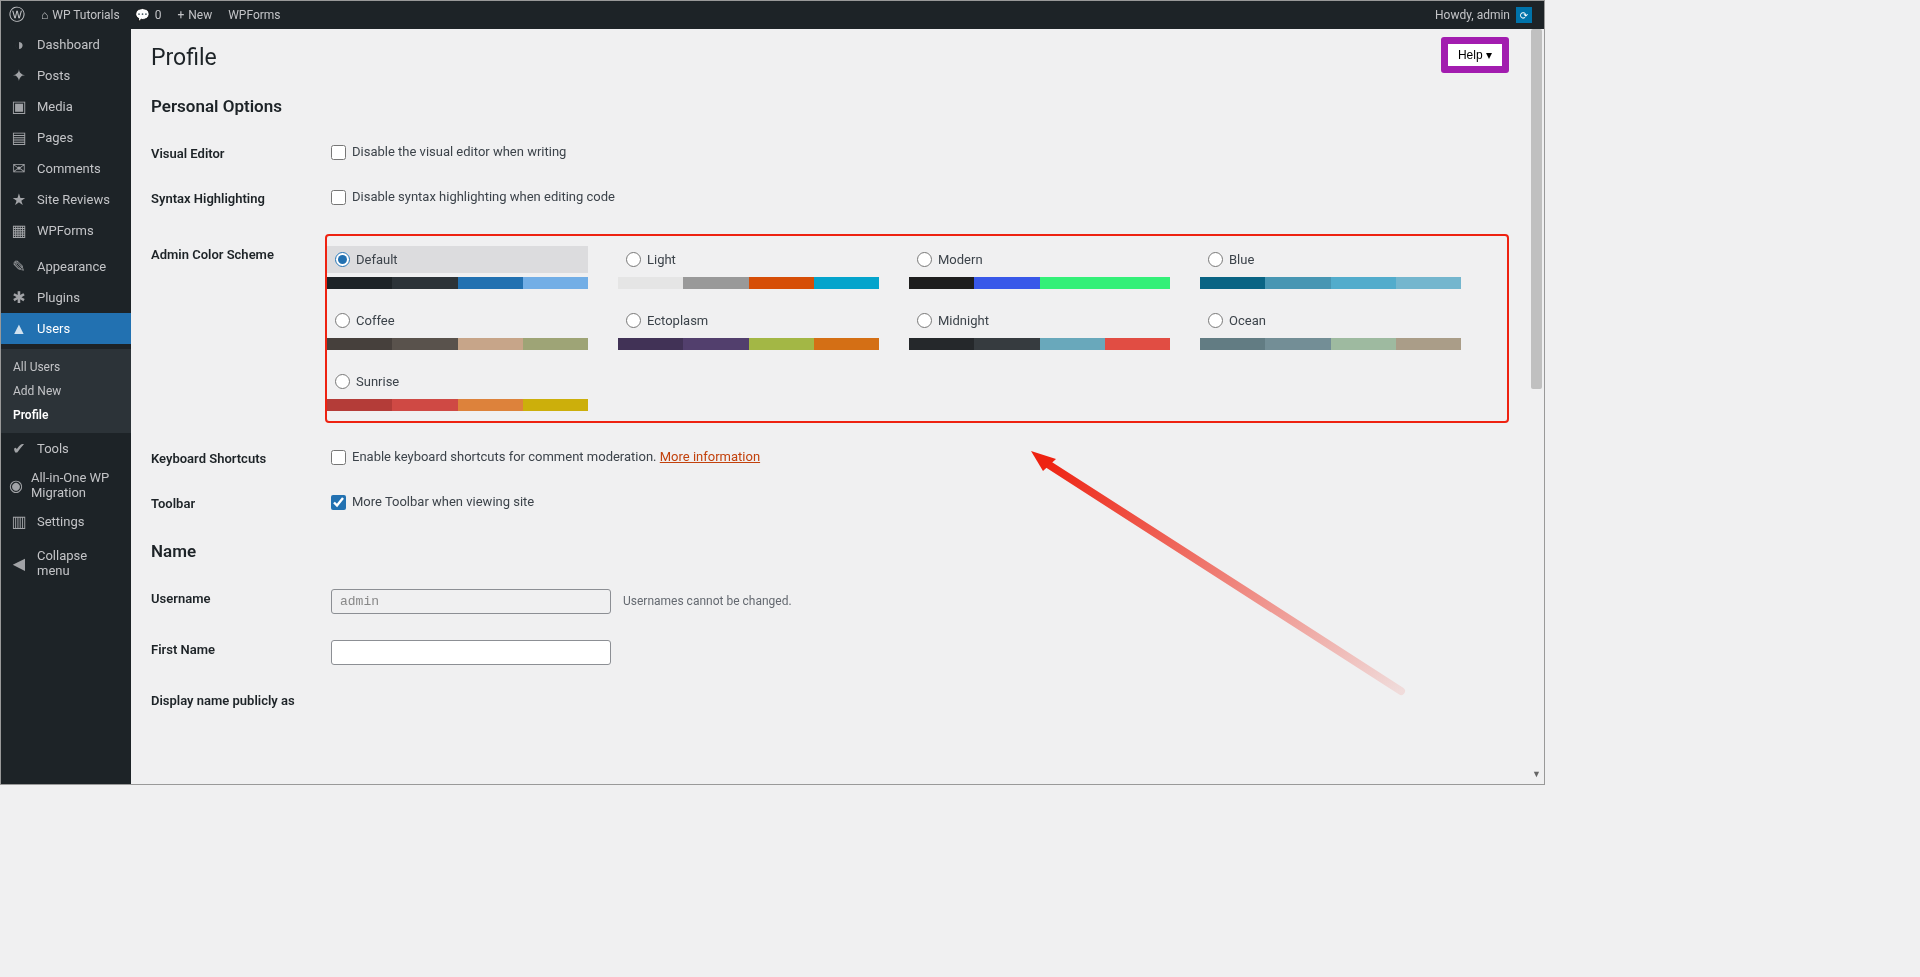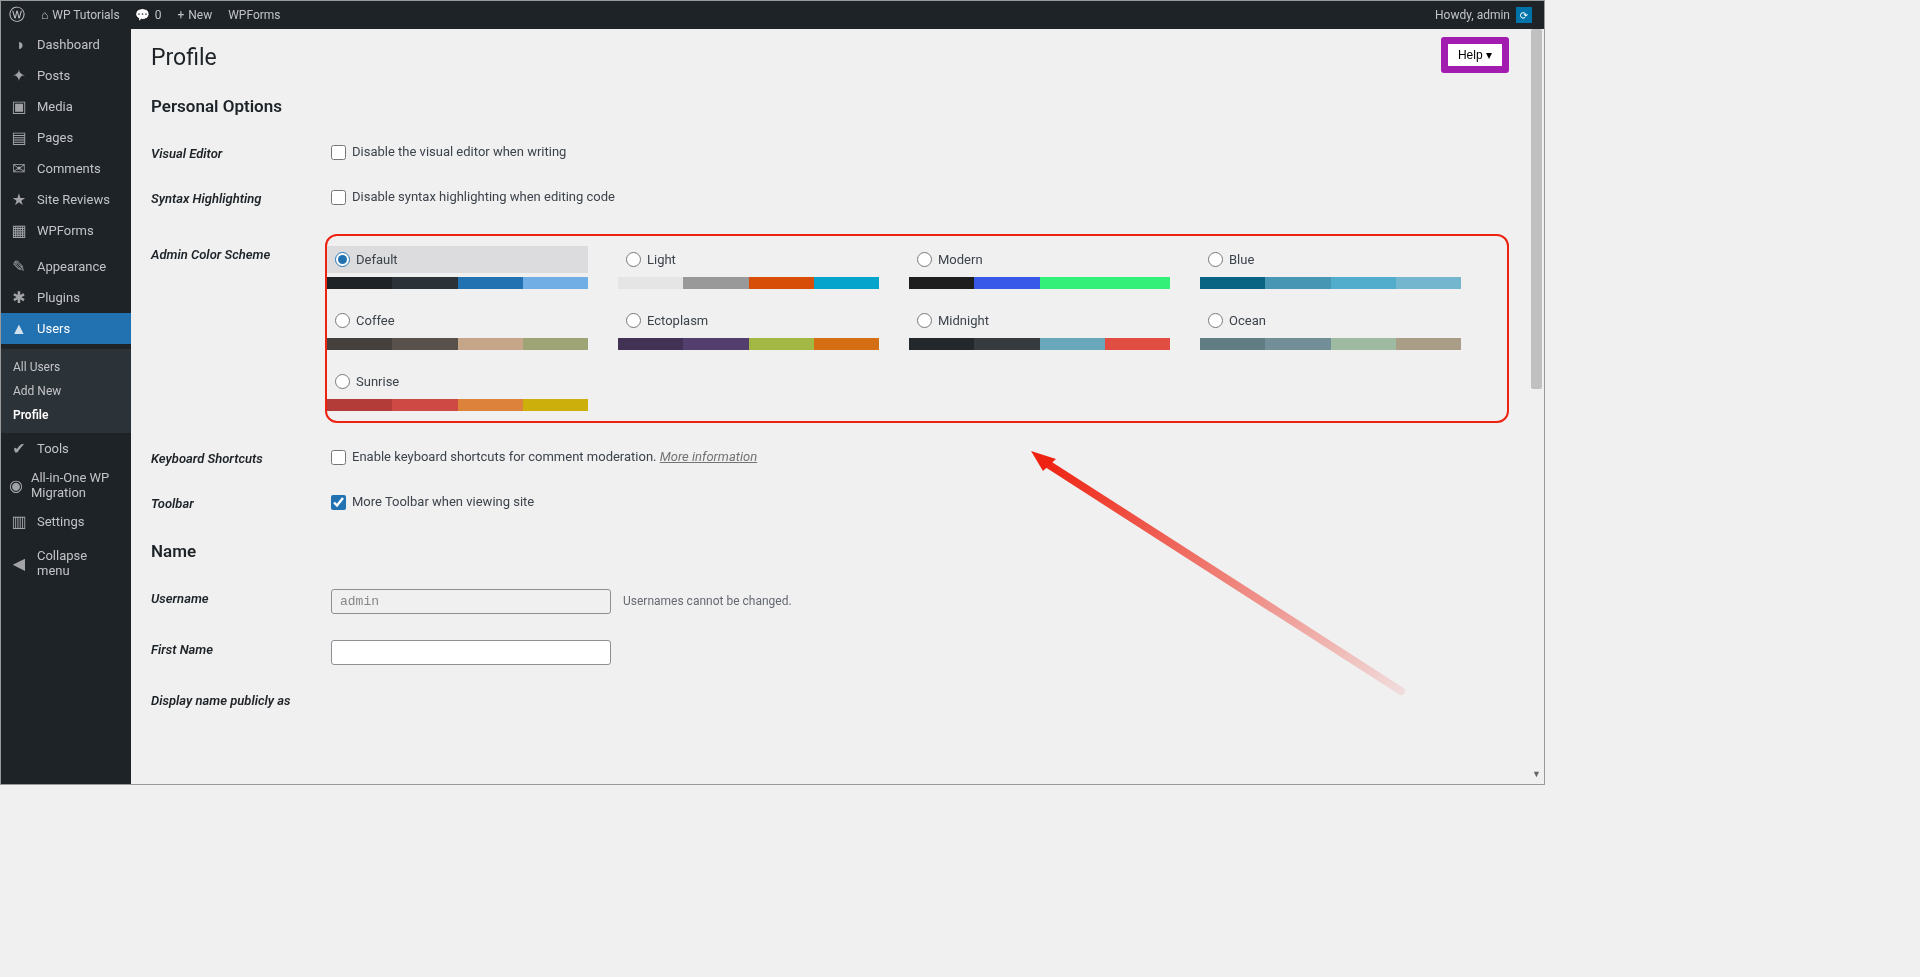--- a/index.html
+++ b/index.html
@@ -21,30 +21,30 @@
 #sidebar .sub .si { padding: 5px 12px; font-size: 12px; color: #c3c4c7; cursor: pointer; }
 #sidebar .sub .si.cur { color: #fff; font-weight: 600; }
 #sidebar .sep { height: 5px; }
 
 #content { position: absolute; top: 28px; left: 130px; right: 15px; bottom: 0; background: #f0f0f1; overflow-y: auto; padding: 0 20px 20px; }
 #help { float: right; margin-top: 8px; }
 #help button { background: #fff; border: 7px solid #a21caf; border-radius: 3px; padding: 4px 10px; font-size: 12px; cursor: pointer; }
 h1.page { font-size: 23px; font-weight: 400; padding: 15px 0 10px; color: #1d2327; }
 h2.sec { font-size: 17px; font-weight: 600; padding: 15px 0; color: #1d2327; }
 table.form { width: 100%; border-collapse: collapse; }
-table.form th { text-align: left; vertical-align: top; width: 180px; padding: 15px 10px 15px 0; font-weight: 600; font-size: 13px; color: #1d2327; font-style: italic; }
+table.form th { text-align: left; vertical-align: top; width: 180px; padding: 15px 10px 15px 0; font-weight: 600; font-size: 13px; color: #1d2327; }
 table.form td { padding: 13px 0; vertical-align: top; }
 input[type=checkbox], input[type=radio] { width: 15px; height: 15px; margin-right: 6px; vertical-align: middle; accent-color: #2271b1; }
 input[type=text], select { border: 1px solid #8c8f94; border-radius: 3px; padding: 4px 8px; font-size: 13px; background: #fff; font-family: Liberation Mono, monospace; }
 input[type=text]:disabled { background: #f0f0f1; color: #888; }
 .inline { font-size: 13px; color: #3c434a; }
 .hint { color: #646970; font-size: 12px; margin-left: 12px; }
-a.link { color: #737373; text-decoration: underline; font-style: italic; }
-
-.schemes-box { border: 2px solid #e21; border-radius: 12px; padding: 10px 16px 10px 0; margin-left: -6px; }
+a.link { color: #c2410c; text-decoration: underline; }
+
+.schemes-box { border: 2px solid #e21; border-radius: 4px; padding: 10px 16px 10px 0; margin-left: -6px; }
 .schemes { display: grid; grid-template-columns: repeat(4, 1fr); gap: 18px 30px; padding-right: 30px; }
 .scheme { }
 .scheme label { display: flex; align-items: center; padding: 6px 8px; font-size: 13px; }
 .scheme.sel label { background: #dcdcde; }
 .swatches { display: flex; height: 12px; margin-top: 4px; }
 .swatches div { flex: 1; }
 
 #scrolltrack { position: absolute; top: 28px; right: 0; bottom: 0; width: 15px; background: #f0f0f1; }
 #scrollthumb { position: absolute; top: 0; right: 2px; width: 11px; height: 360px; background: #c0c0c0; border-radius: 2px; }
 .scrollarrow { position: absolute; right: 0; width: 15px; height: 15px; font-size: 9px; text-align: center; color: #666; }

